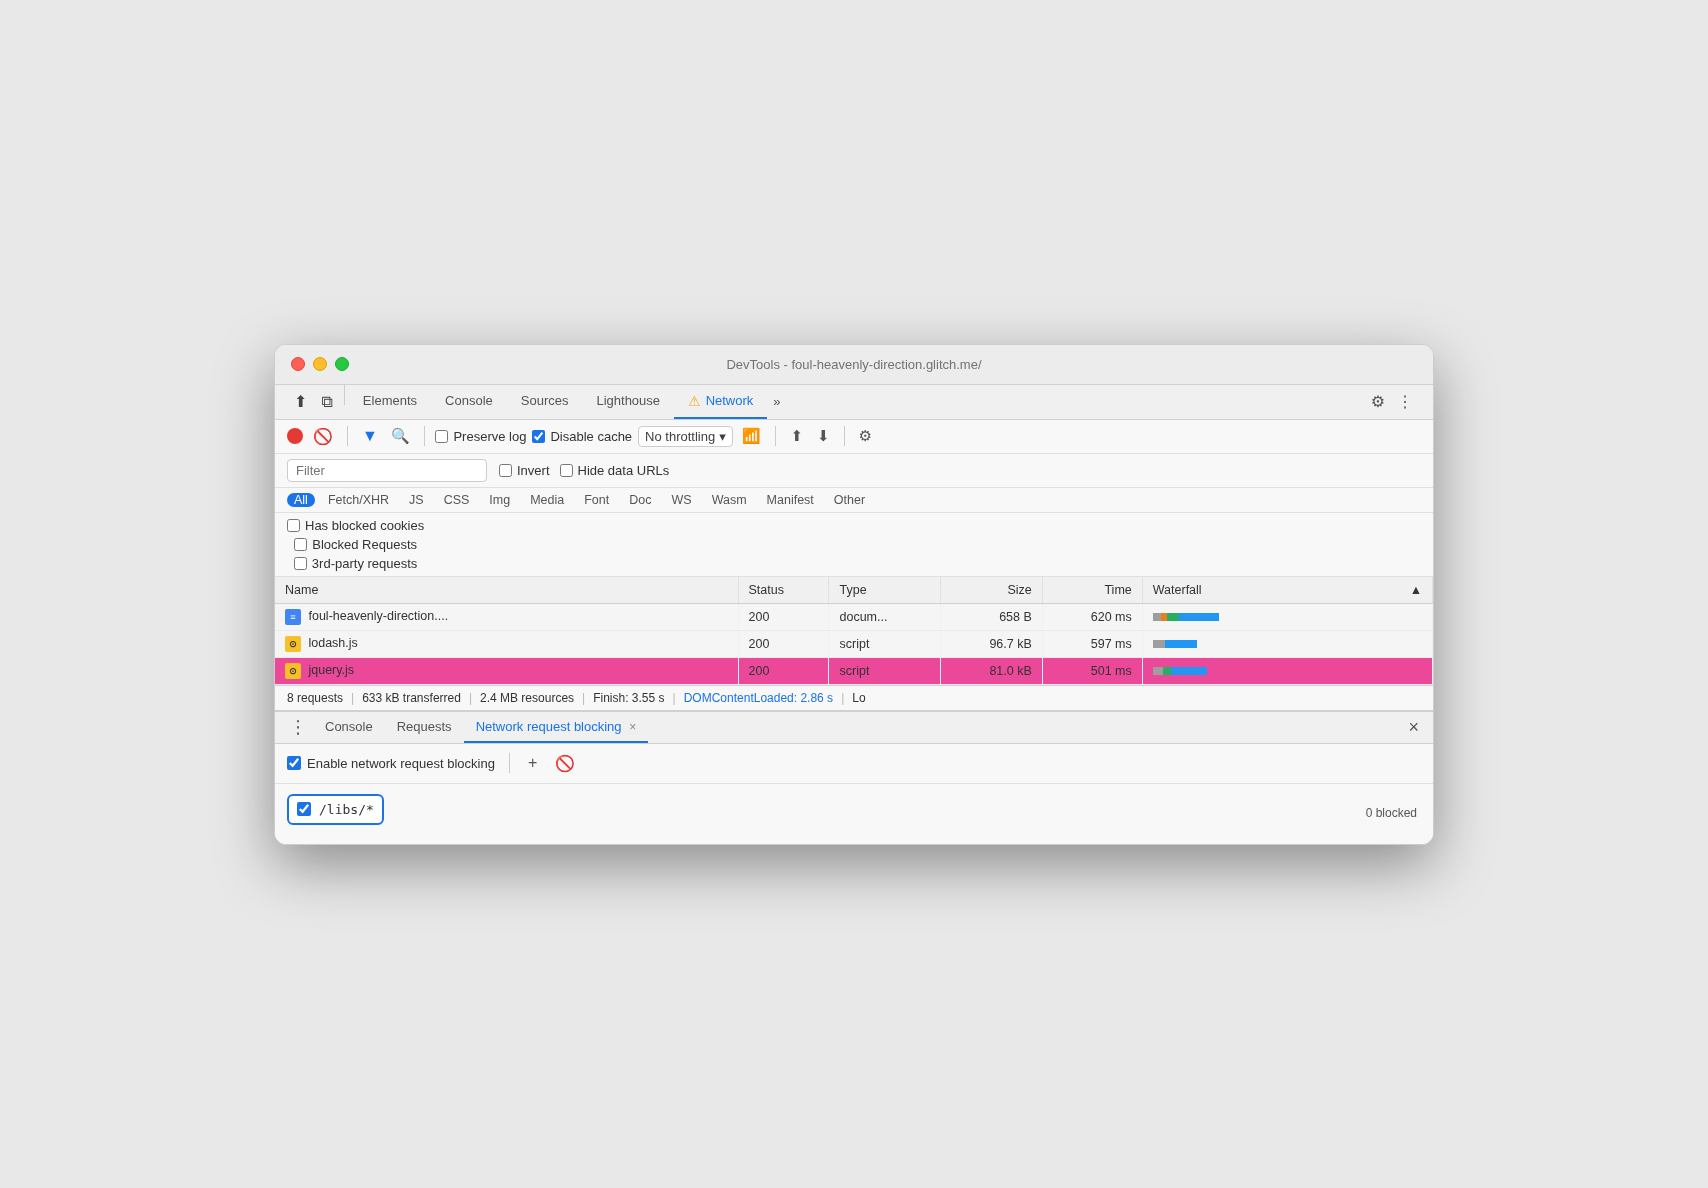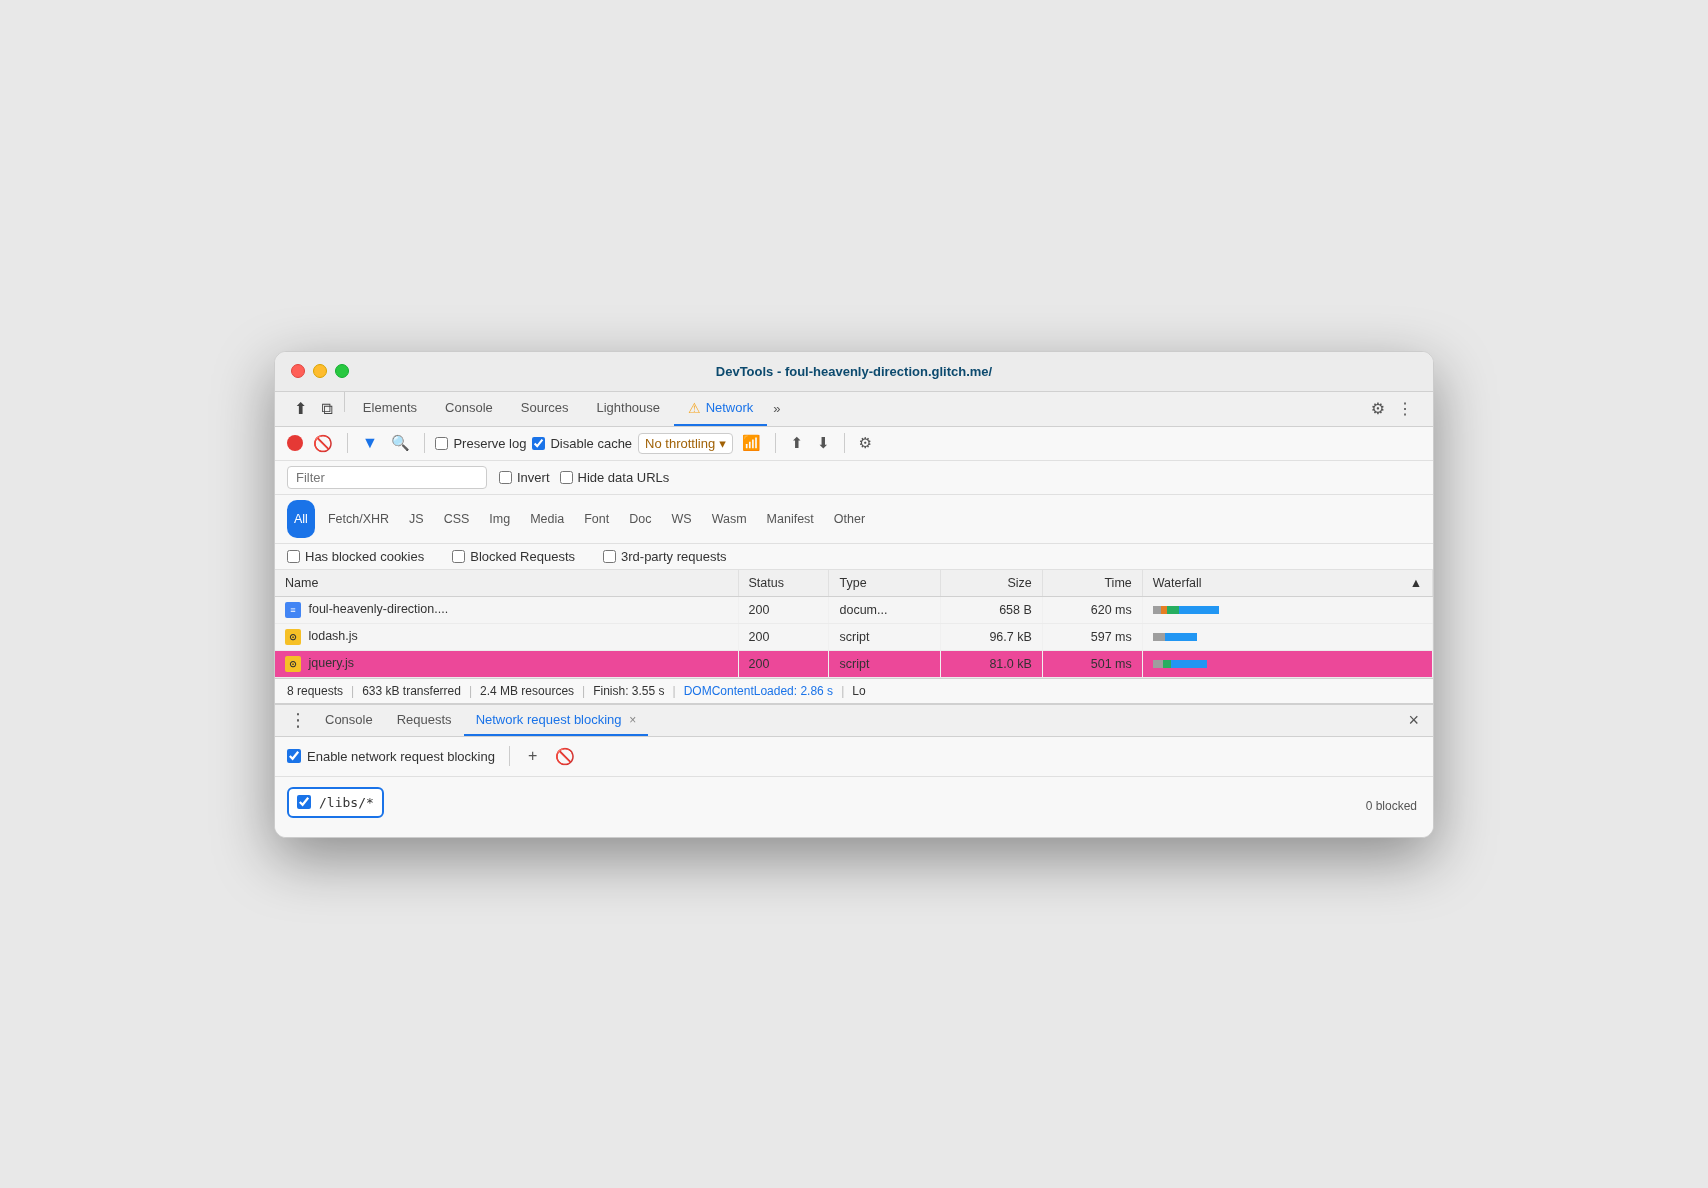--- a/index.html
+++ b/index.html
@@ -40,22 +40,22 @@
       width: 14px;
       height: 14px;
       border-radius: 50%;
       cursor: pointer;
     }
     .tl-red { background: #ff5f57; border: 1px solid #e0443e; }
     .tl-yellow { background: #febc2e; border: 1px solid #d9a400; }
     .tl-green { background: #28c840; border: 1px solid #14ae31; }
     .titlebar-text {
       font-size: 13px;
-      font-weight: 700;
-      color: #0c4a6e;
+      font-weight: 400;
+      color: #737373;
     }
     .toolbar-btn {
       background: none;
       border: 1px solid transparent;
       border-radius: 4px;
       padding: 3px 6px;
       cursor: pointer;
       color: #444;
       font-size: 14px;
       display: flex;
@@ -155,21 +155,21 @@
     .throttle-select {
       display: flex;
       align-items: flex-start;
       gap: 4px;
       background: #fff;
       border: 1px solid #ccc;
       border-radius: 4px;
       padding: 2px 6px;
       cursor: pointer;
       font-size: 13px;
-      color: #a16207;
+      color: #404040;
     }
     .filter-bar {
       background: #f8f8f8;
       border-bottom: 1px solid #e0e0e0;
       padding: 5px 12px;
       display: flex;
       align-items: center;
       gap: 12px;
     }
     .filter-input {
@@ -192,41 +192,42 @@
       padding: 5px 12px;
       display: flex;
       align-items: center;
       gap: 6px;
     }
     .resource-btn {
       background: none;
       border: none;
       cursor: pointer;
       font-size: 12.5px;
-      padding: 12px 7px;
+      padding: 0 7px;
       border-radius: 3px;
       color: #555;
     }
     .resource-btn.active {
       background: #1a73e8;
       color: #fff;
       border-radius: 10px;
     }
     .blocked-bar {
       background: #f8f8f8;
       border-bottom: 1px solid #e0e0e0;
       padding: 5px 12px;
       display: flex;
       align-items: center;
       gap: 10px;
     }
     .blocked-checks {
       display: flex;
-      align-items: flex-end;
-      gap: 28px;
+      align-items: center;
+      gap: 4px;
+      flex-direction: column;
     }
     
     .network-table {
       width: 100%;
       border-collapse: collapse;
       font-size: 12.5px;
     }
     .network-table th {
       background: #f0f0f0;
       border-bottom: 1px solid #d0d0d0;

